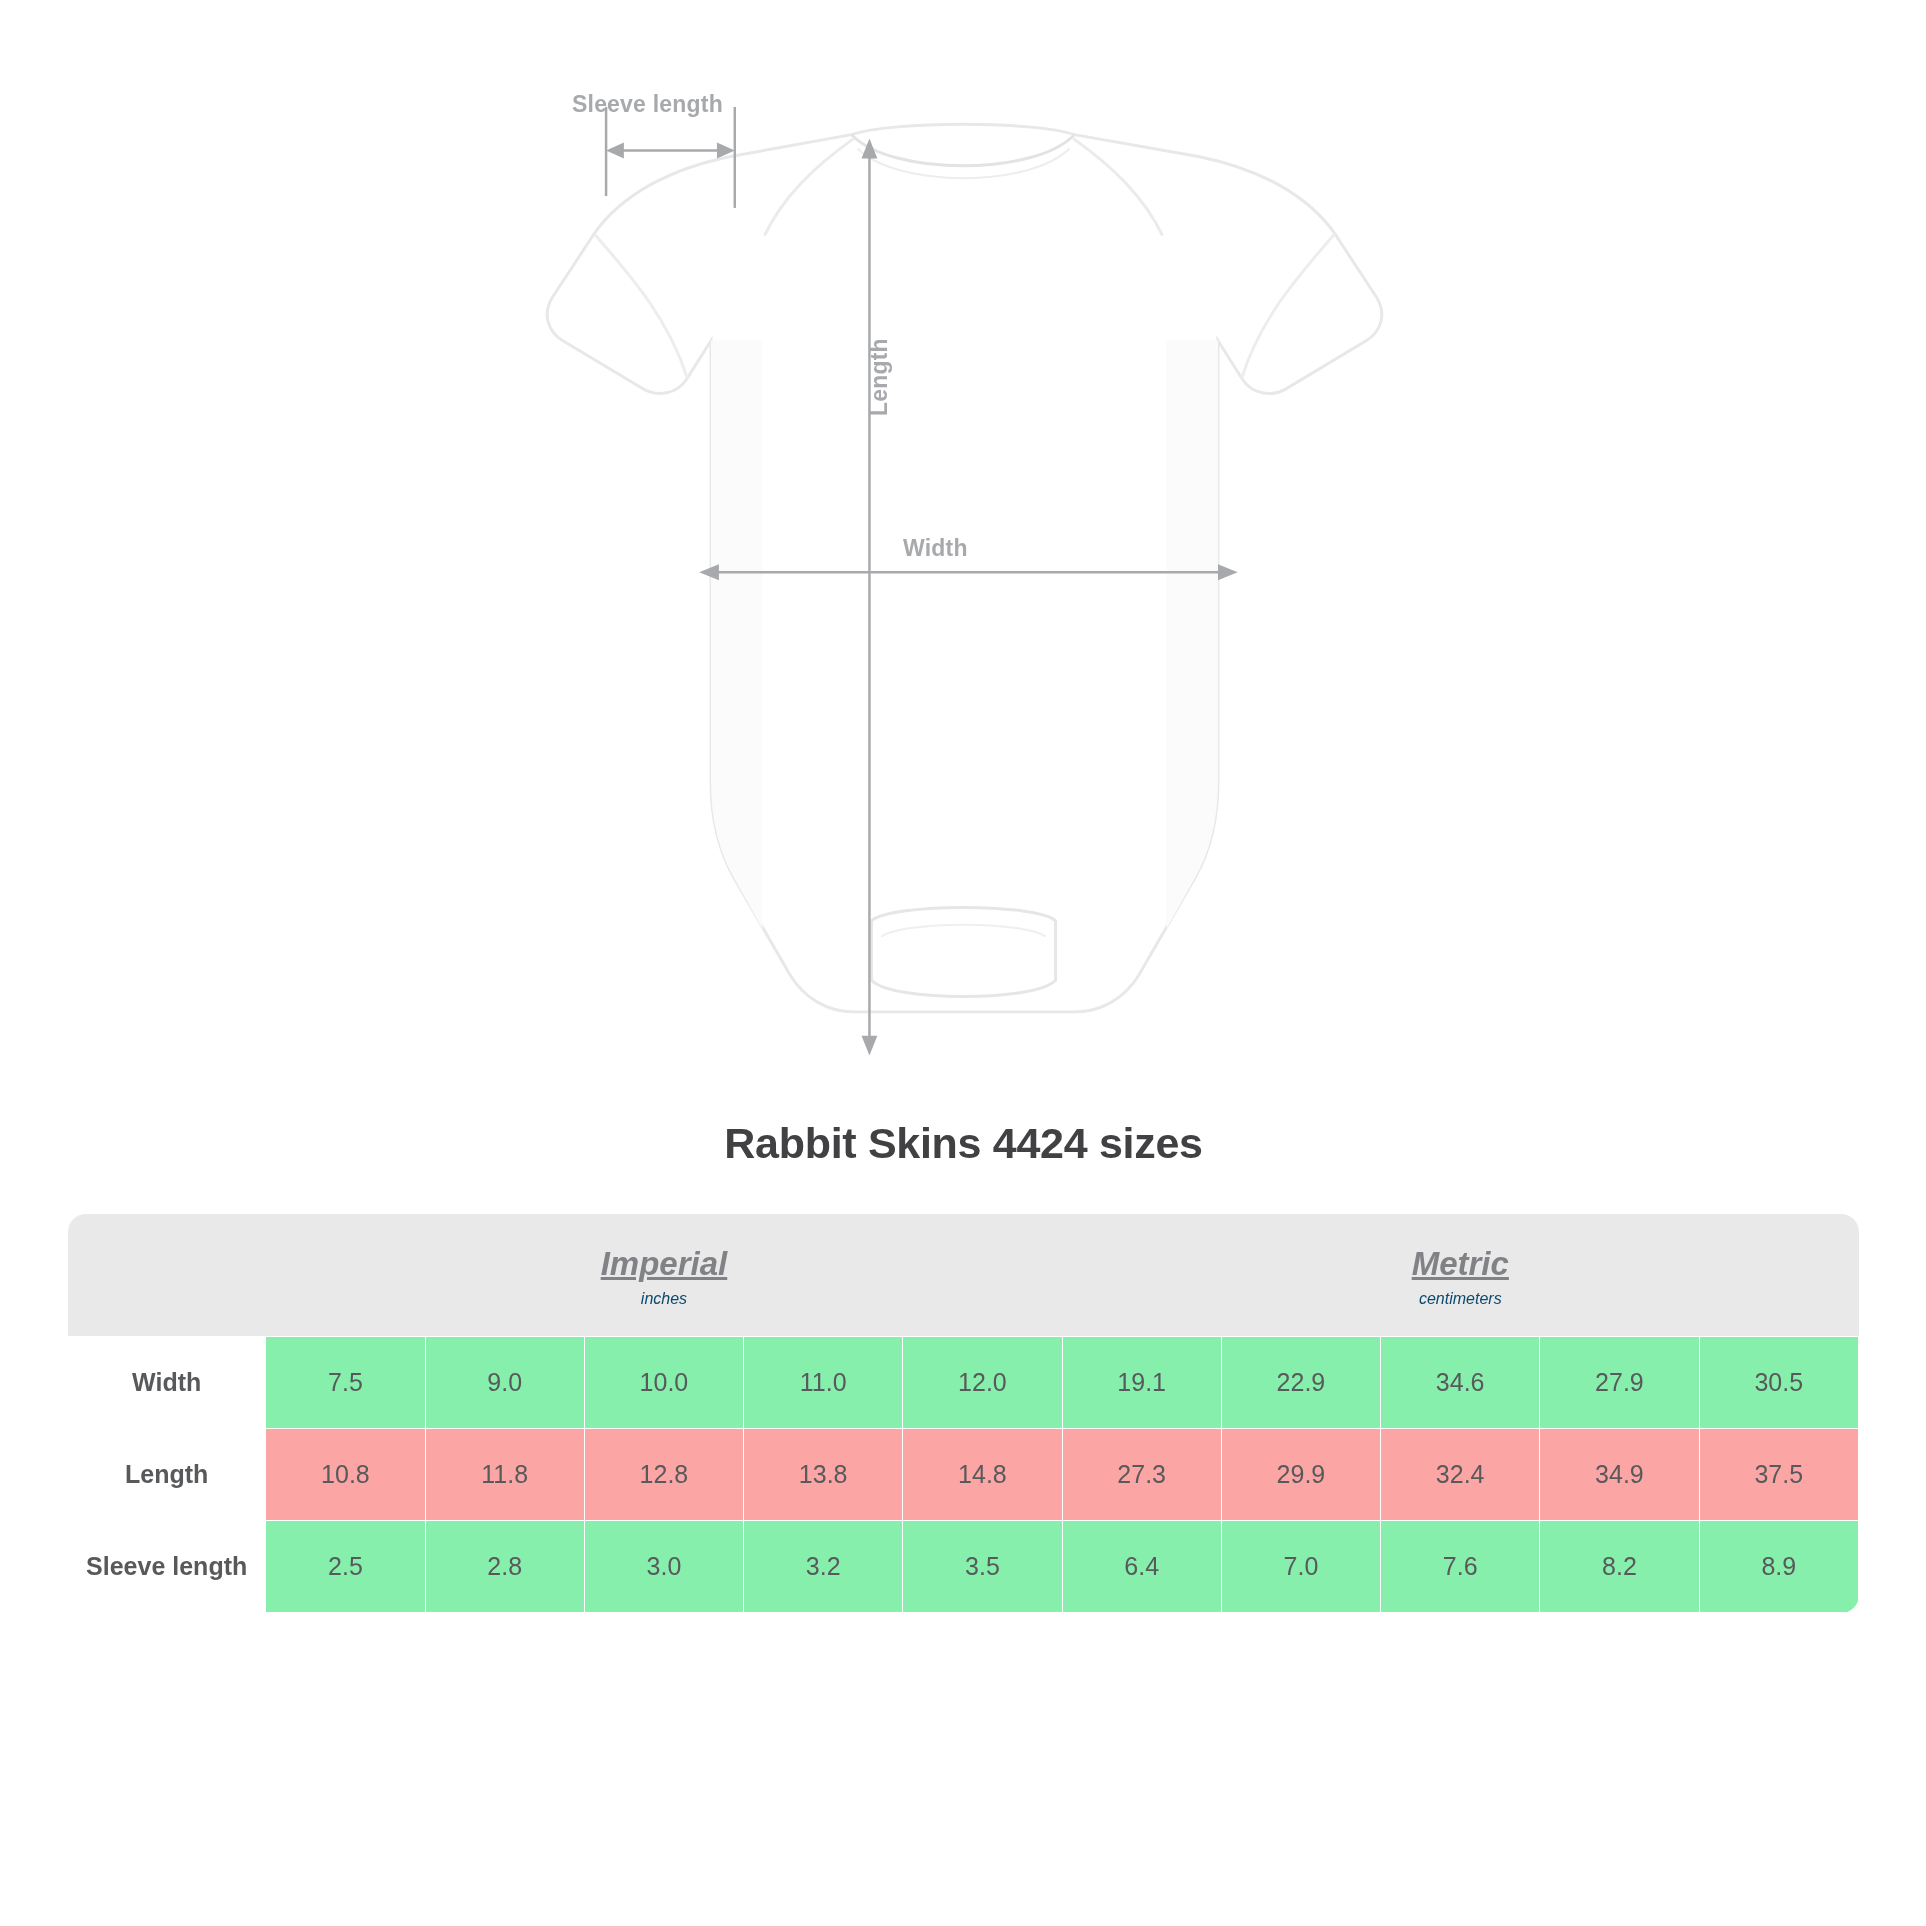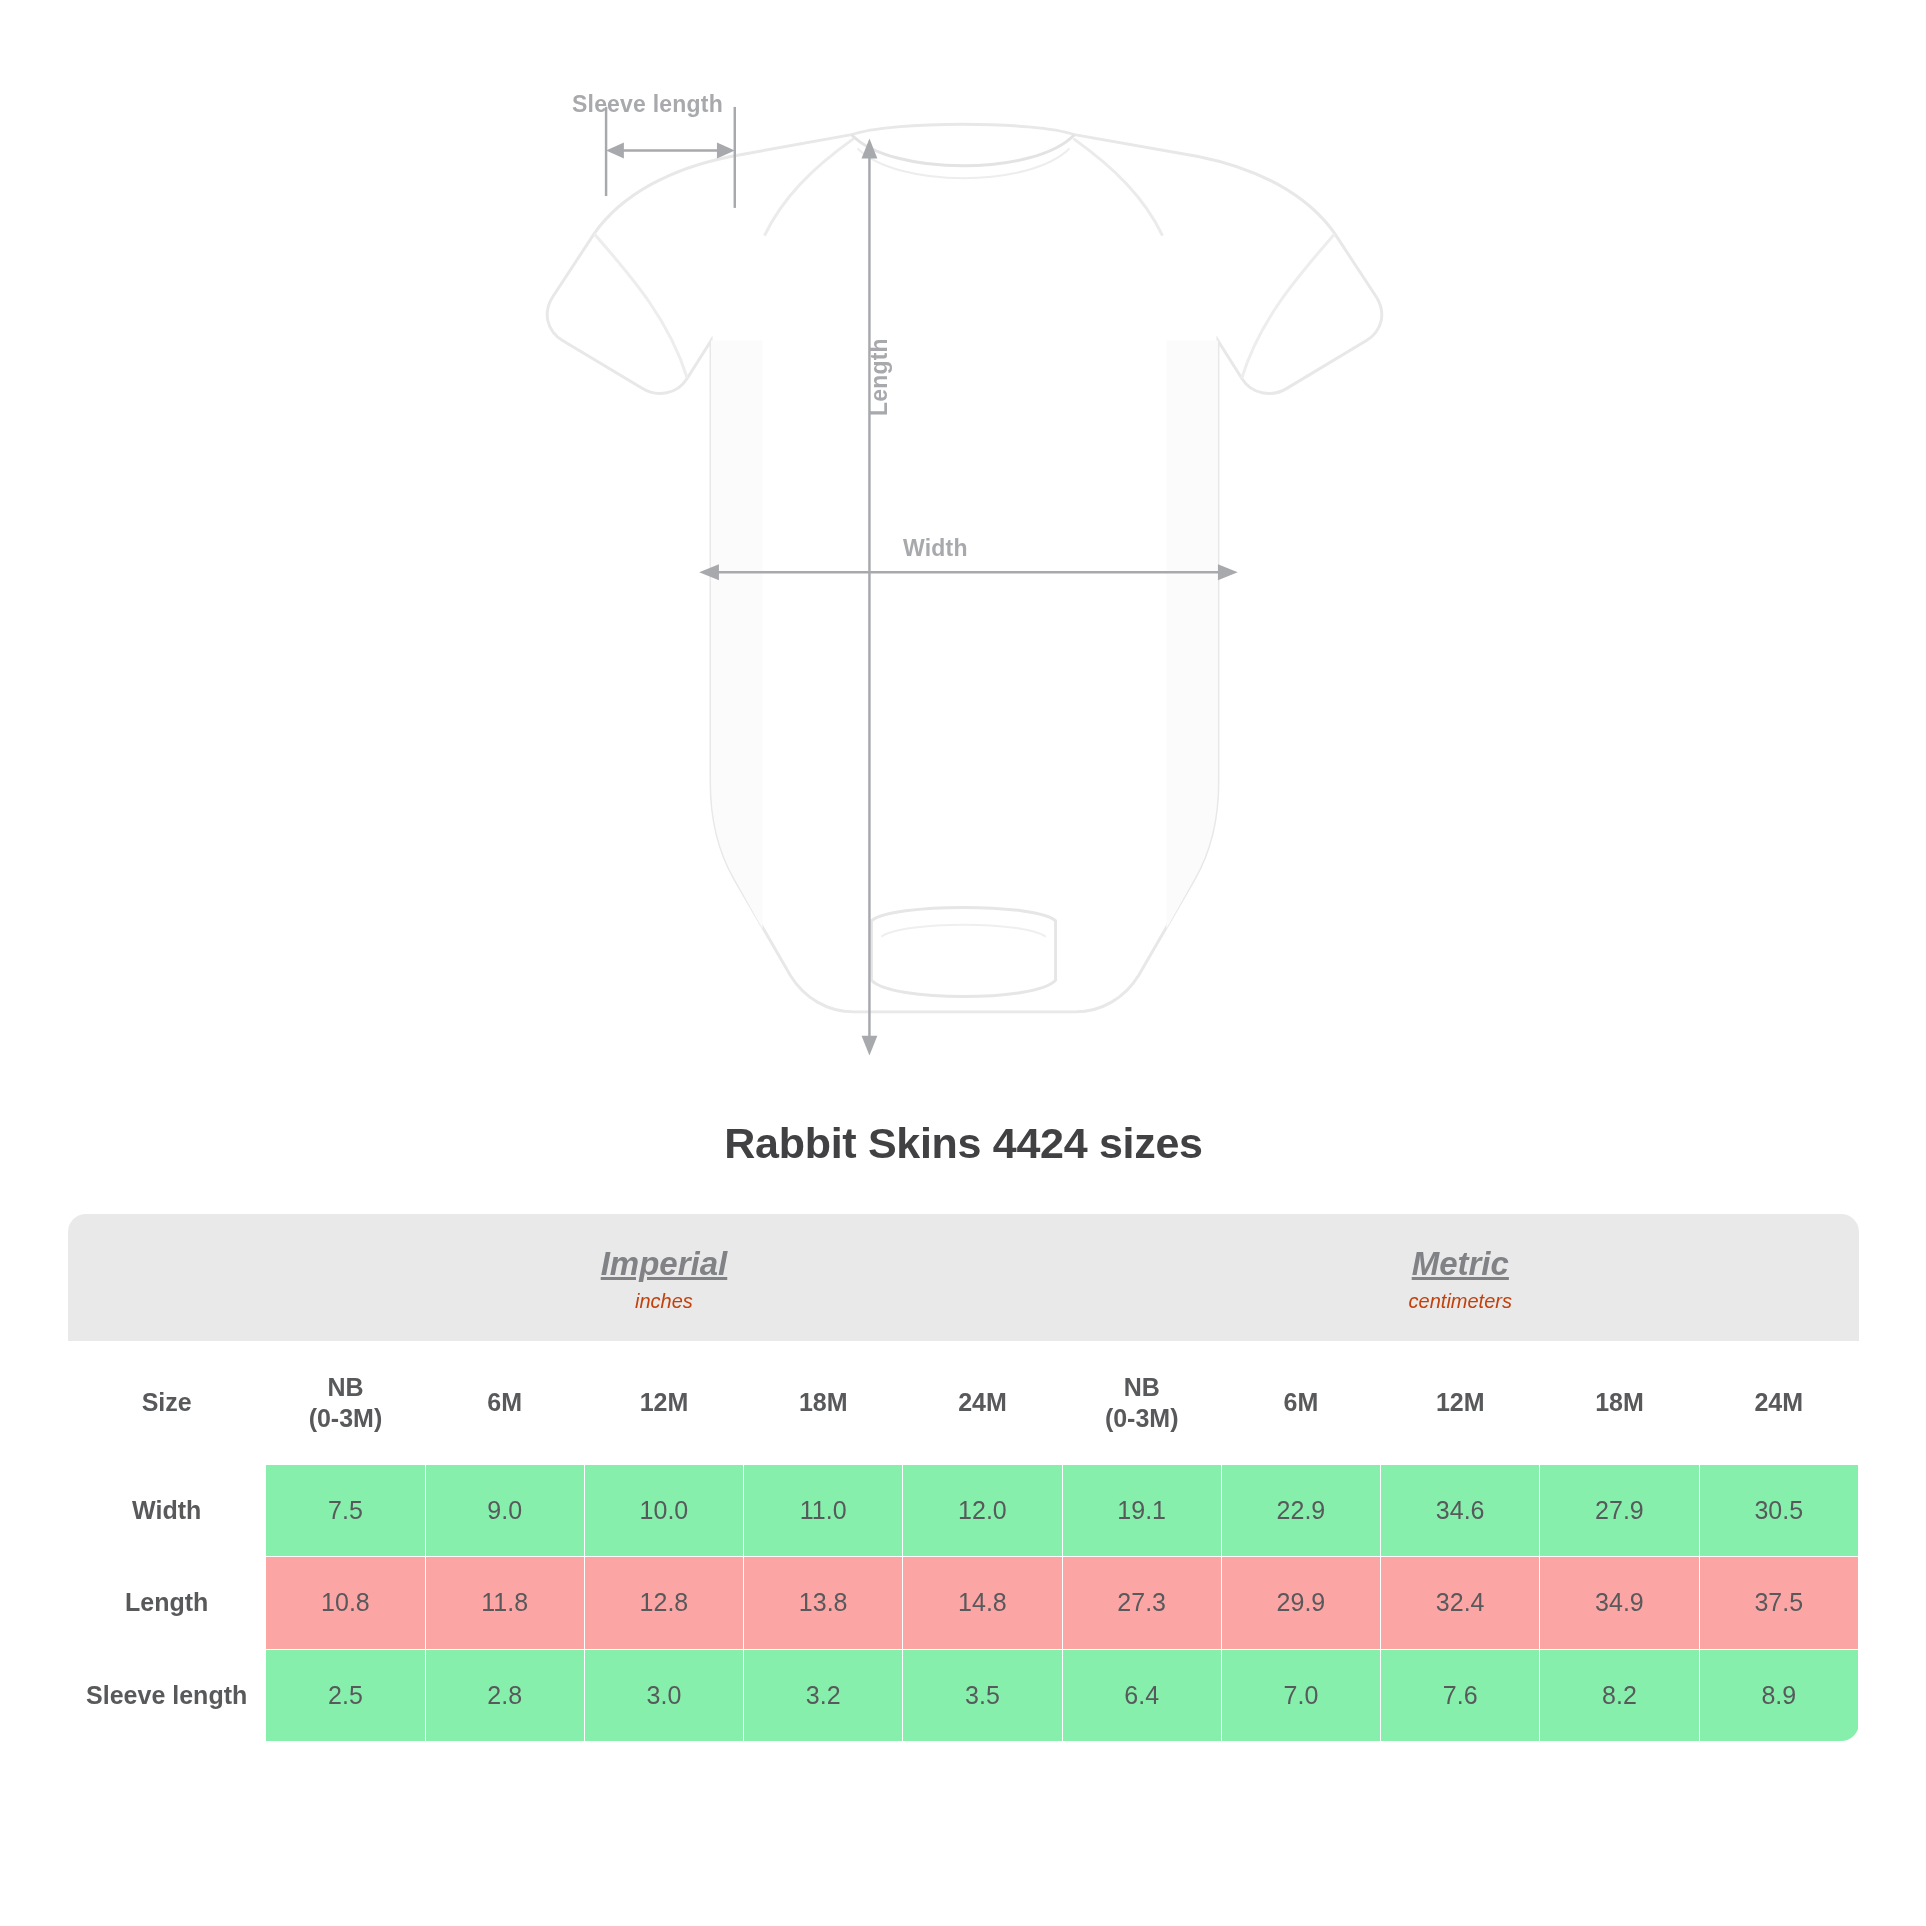--- a/index.html
+++ b/index.html
@@ -86,23 +86,23 @@
   }
   .unit-name {
     font-size: 33px;
     font-style: italic;
     font-weight: bold;
     color: #808285;
     line-height: 1.2;
     text-decoration: underline;
   }
   .unit-sub {
-    font-size: 20px;
+    font-size: 16px;
     font-style: italic;
-    color: #c2410c;
+    color: #0c4a6e;
     margin-top: 6px;
   }
   .corner-tl { border-top-left-radius: 18px; }
   .corner-tr { border-top-right-radius: 18px; }
   .corner-bl { border-bottom-left-radius: 18px; }
   .corner-br { border-bottom-right-radius: 18px; }
 
   table.size-table th,
   table.size-table td.cell {
     font-size: 25px;
@@ -228,39 +228,20 @@
           <td colspan="5">
             <div class="unit-name">Imperial</div>
             <div class="unit-sub">inches</div>
           </td>
           <td colspan="5" class="corner-tr">
             <div class="unit-name">Metric</div>
             <div class="unit-sub">centimeters</div>
           </td>
         </tr>
 
-        <tr class="header-row">
-          <th class="rowhead">Size</th>
-          <th>
-            <div>NB</div>
-            <div>(0-3M)</div>
-          </th>
-          <th>6M</th>
-          <th>12M</th>
-          <th>18M</th>
-          <th>24M</th>
-          <th>
-            <div>NB</div>
-            <div>(0-3M)</div>
-          </th>
-          <th>6M</th>
-          <th>12M</th>
-          <th>18M</th>
-          <th>24M</th>
-        </tr>
 
         <tr class="row-shaded">
           <th class="rowhead">Width</th>
           <td class="cell">7.5</td>
           <td class="cell">9.0</td>
           <td class="cell">10.0</td>
           <td class="cell">11.0</td>
           <td class="cell">12.0</td>
           <td class="cell">19.1</td>
           <td class="cell">22.9</td>

